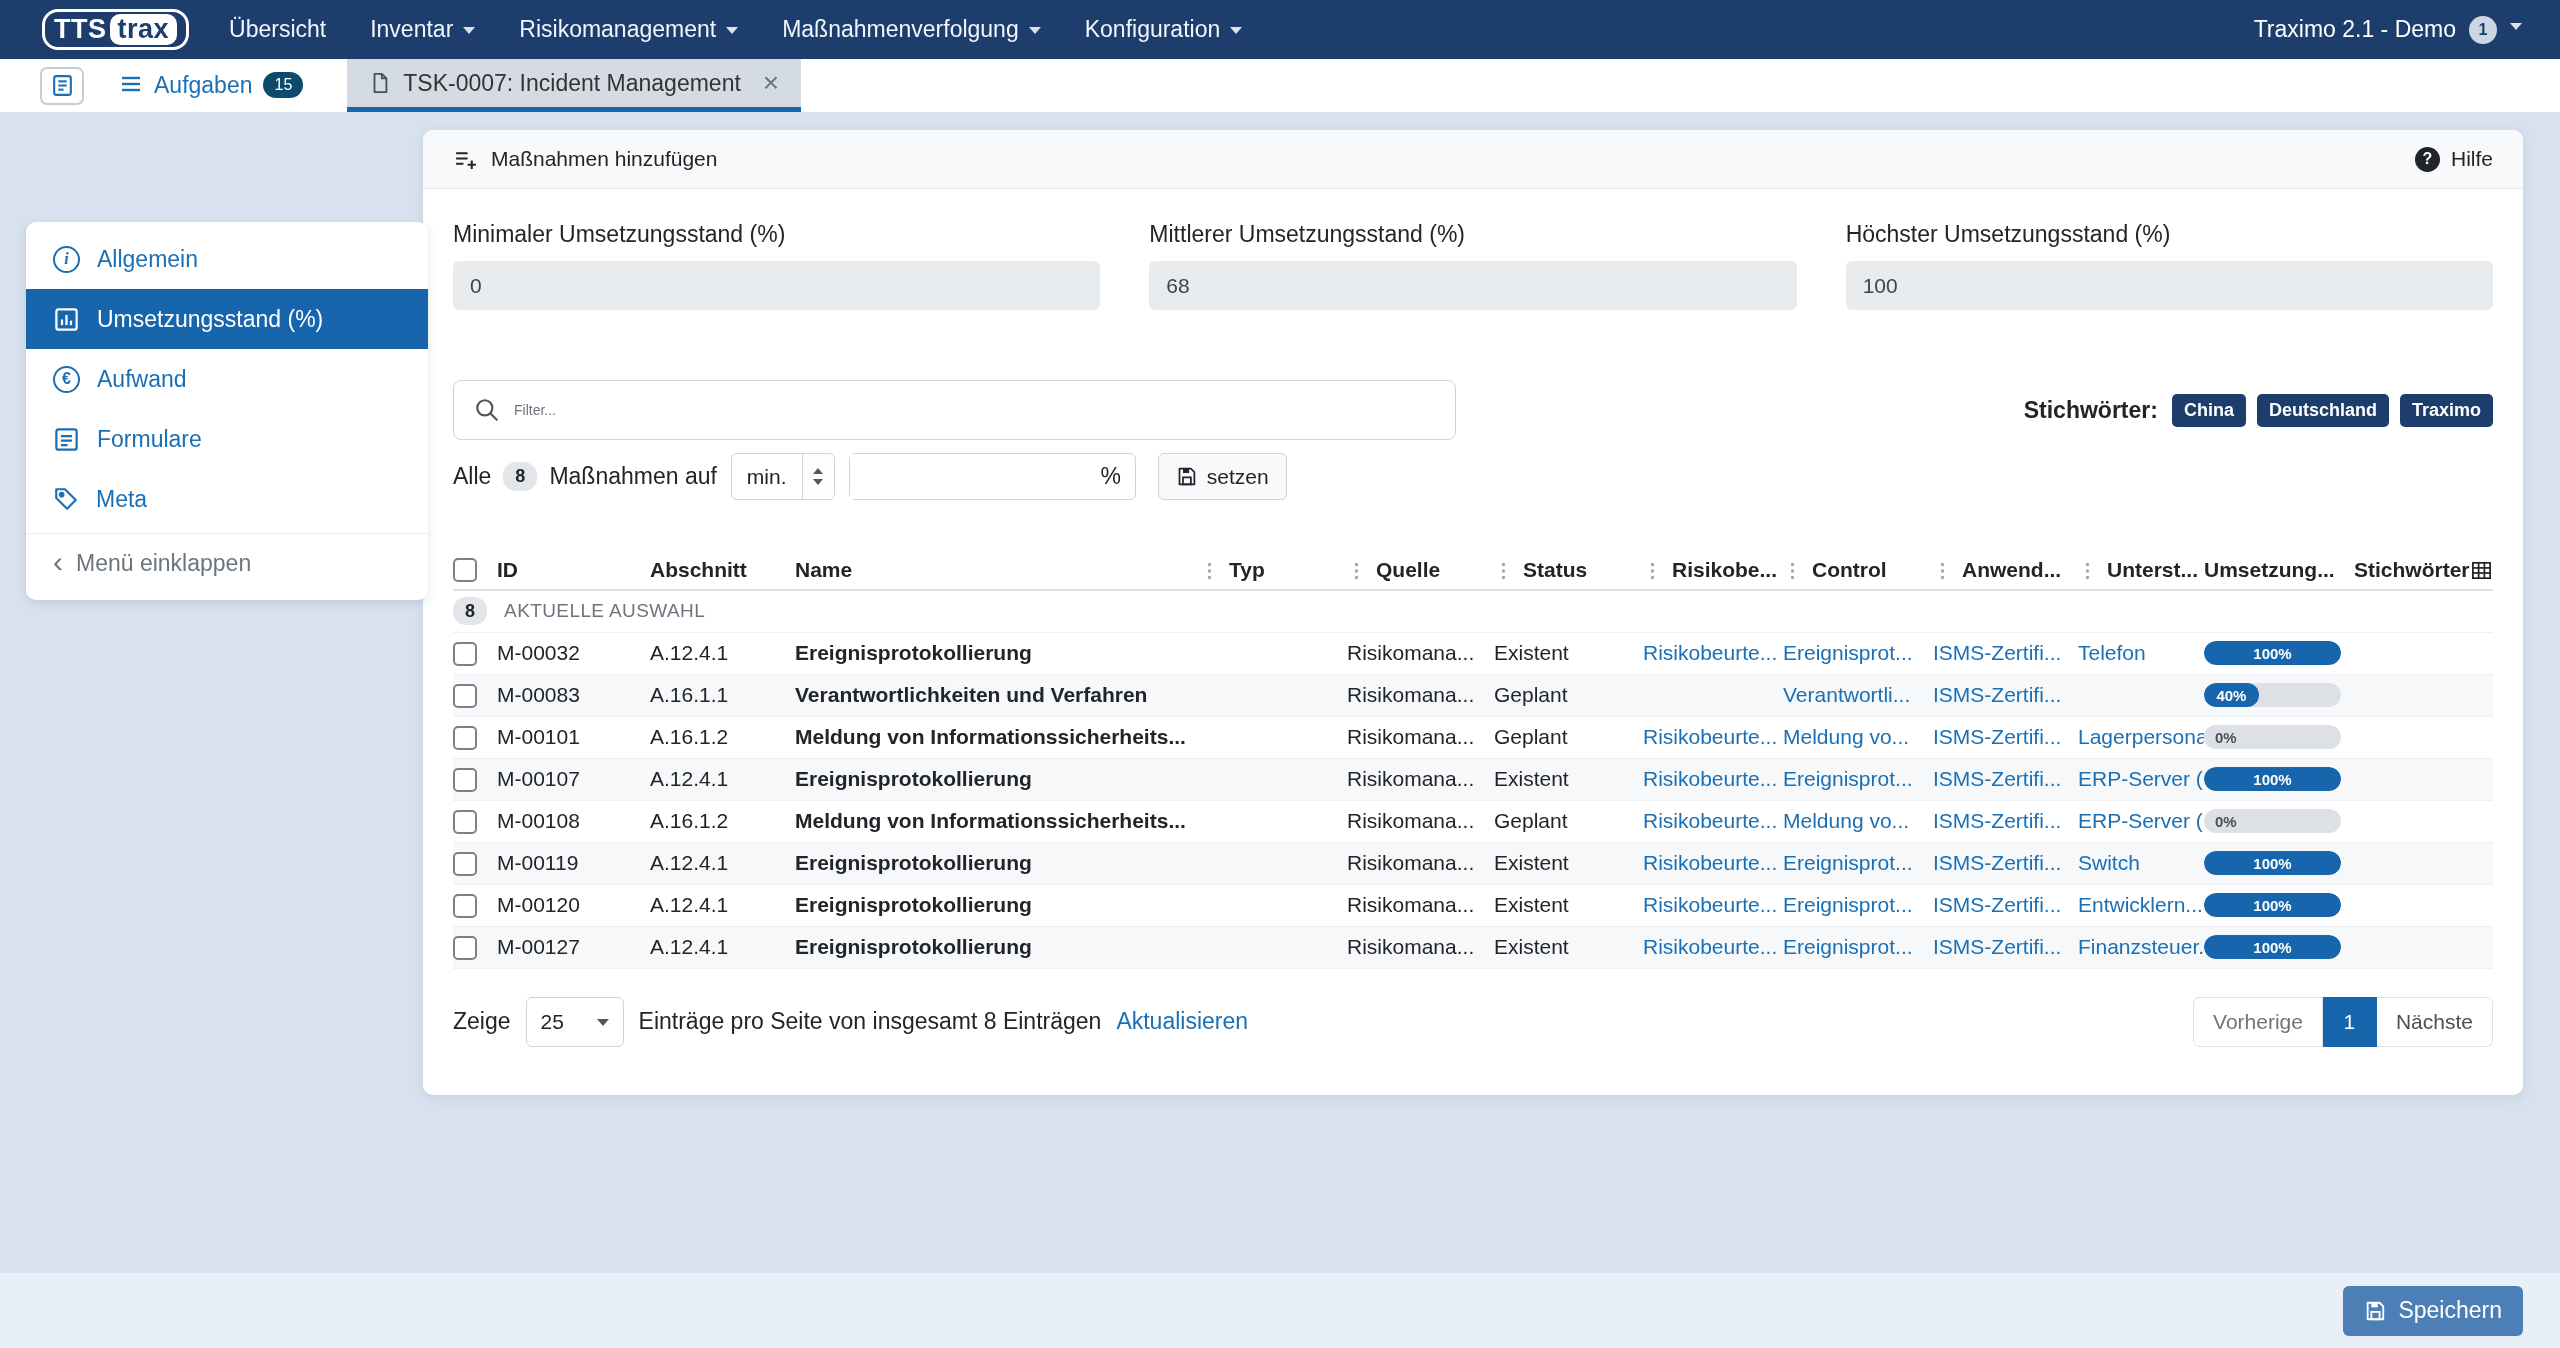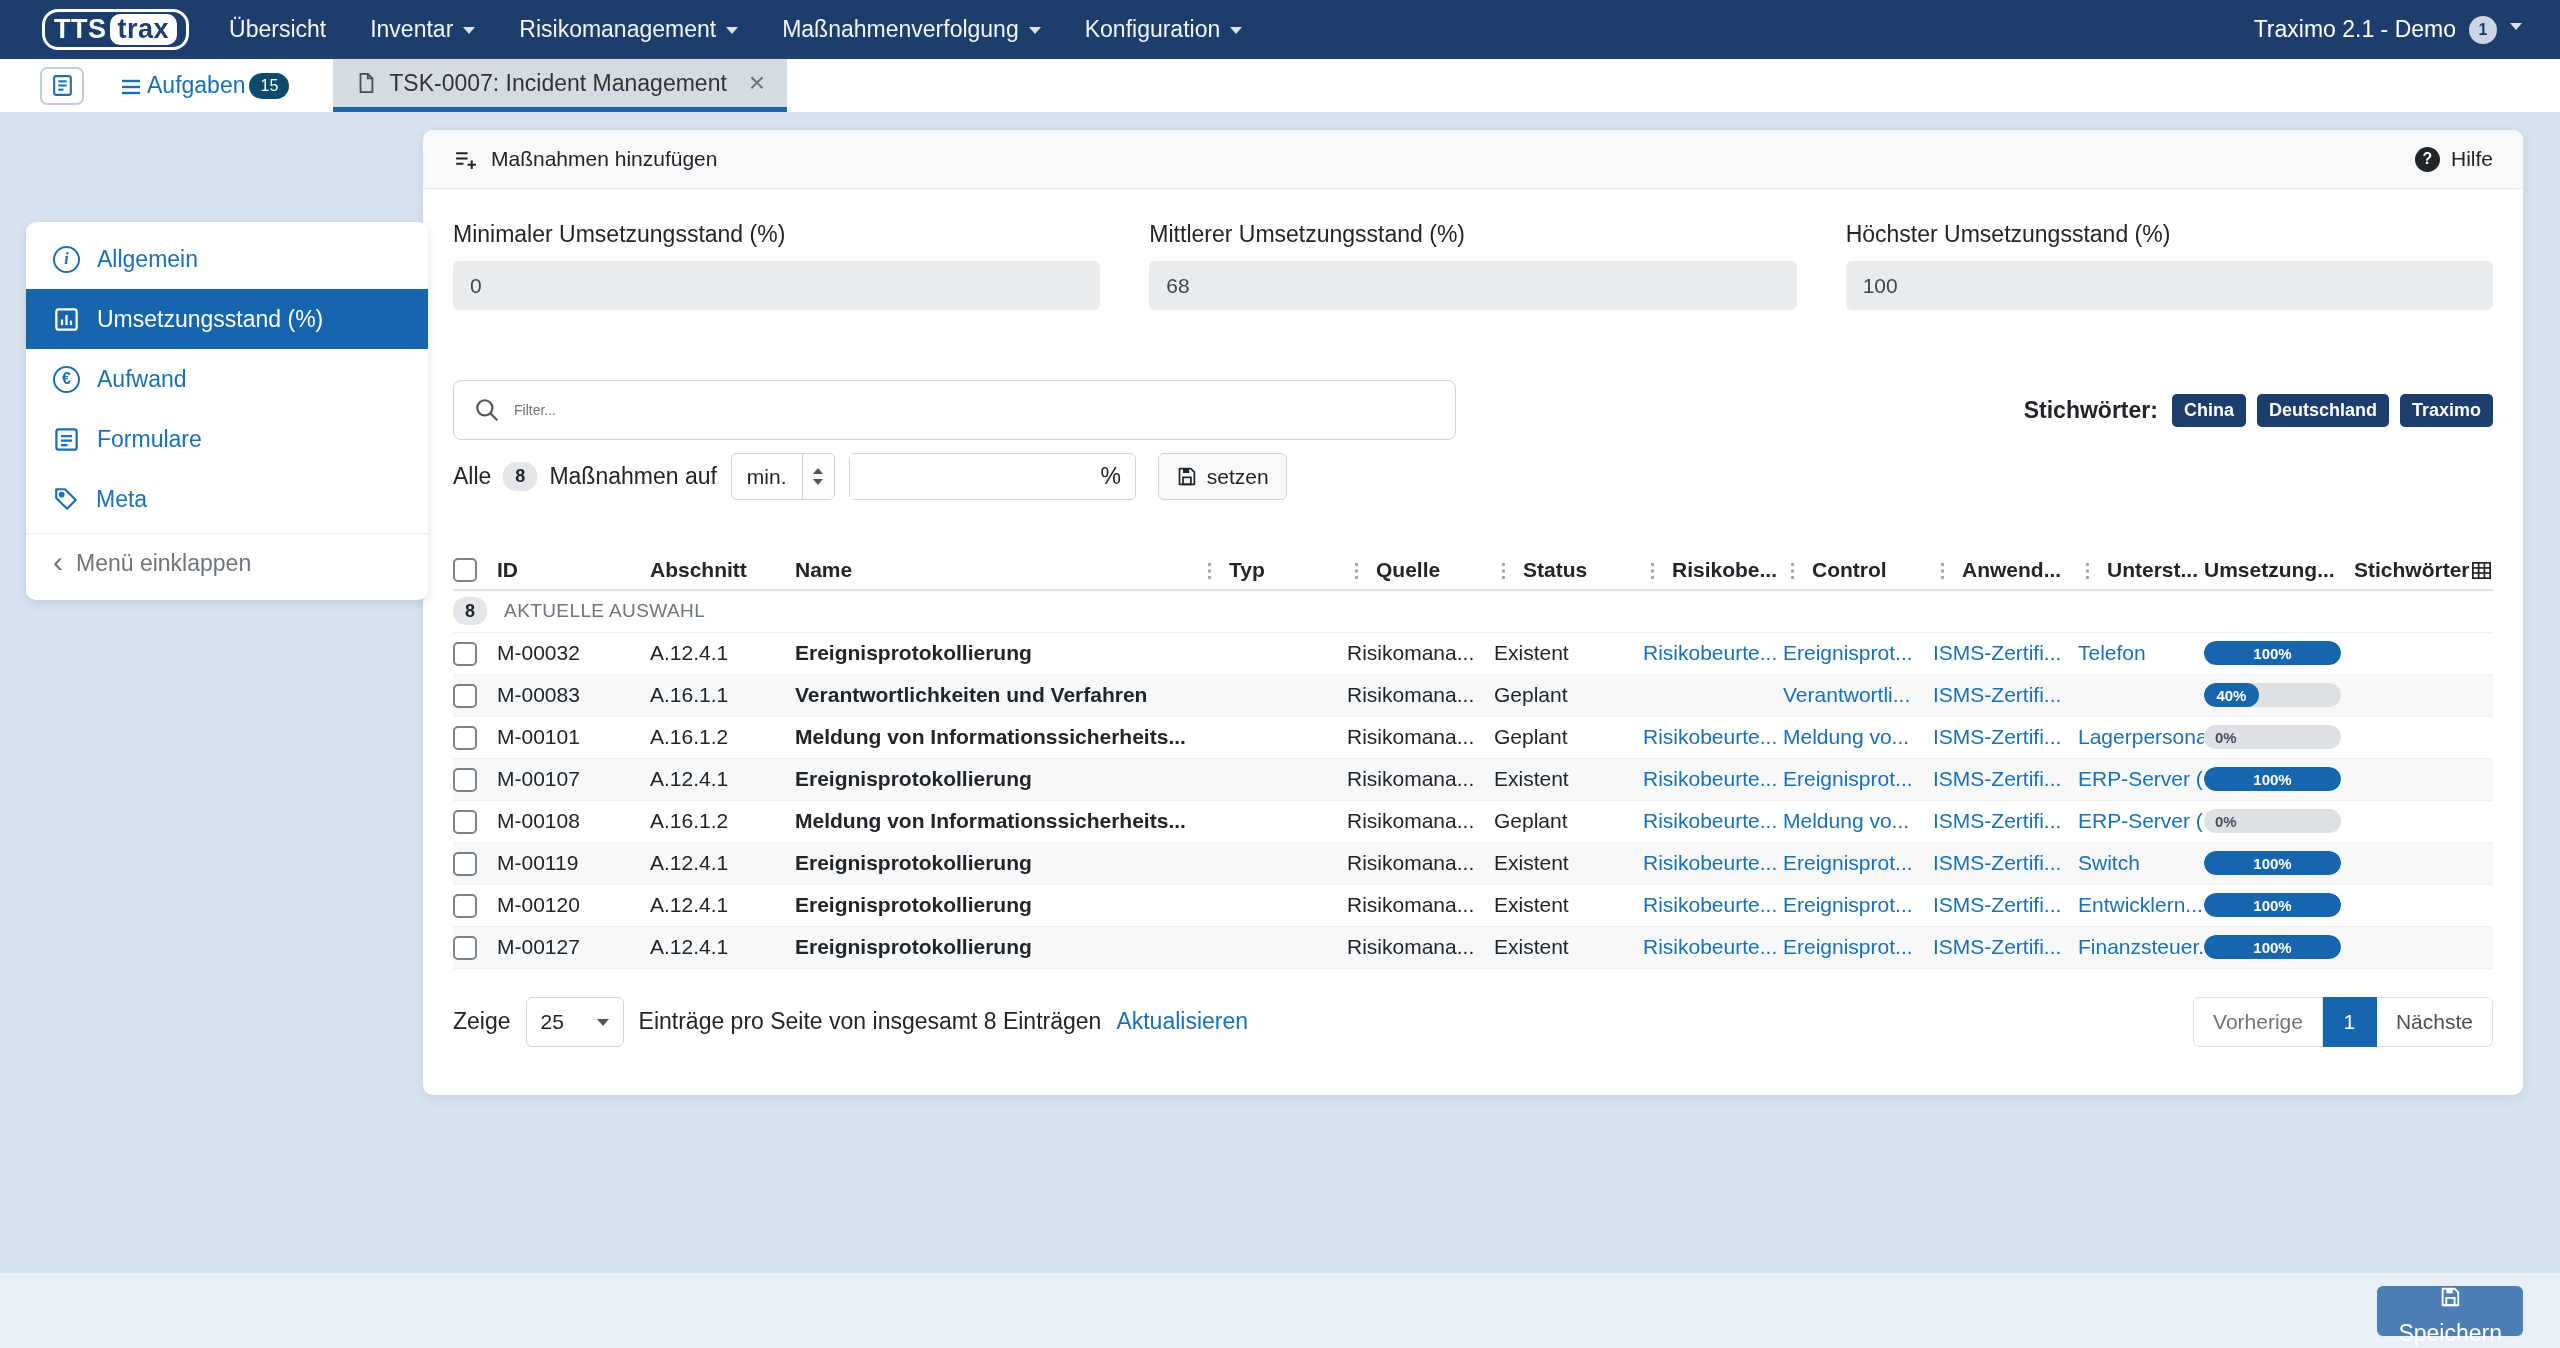--- a/index.html
+++ b/index.html
@@ -22,21 +22,21 @@
               color:#f2f6fa; cursor:pointer; }
   .caret { width:0; height:0; border:6px solid transparent; border-top:7px solid rgba(255,255,255,.85); margin-top:7px; }
   .nav-right { margin-left:auto; display:flex; align-items:flex-start; gap:13px; font-size:23px; cursor:pointer; }
   .nav-badge { background:#ccd6e2; color:#1d3d6d; min-width:28px; height:28px; border-radius:50%;
                display:flex; align-items:center; justify-content:center; font-size:16px; font-weight:bold; }
   
   .tabstrip { position:absolute; top:59px; left:0; right:0; height:53px; background:#fff;
               display:flex; align-items:center; z-index:19; }
   .toggle-btn { margin-left:40px; width:44px; height:38px; border:2px solid #c3cedd; border-radius:7px;
                 background:#fff; display:flex; align-items:center; justify-content:center; color:#1a6fb5; cursor:pointer; }
-  .tab-tasks { display:flex; align-items:flex-end; gap:4px; margin-left:35px; color:#1a6fb5;
+  .tab-tasks { display:flex; align-items:flex-start; gap:11px; margin-left:35px; color:#1a6fb5;
                font-size:23px; cursor:pointer; }
   .badge-navy { background:#0c4a6e; color:#fff; font-size:16px; font-weight:normal; border-radius:13px; padding:4px 11px; }
   .tab-active { margin-left:44px; height:53px; background:#d4dbe2; border-bottom:5px solid #1766ad;
                 display:flex; align-items:center; gap:12px; padding:0 22px; font-size:23px; color:#333; cursor:pointer; }
   .tab-close { color:#6c757d; font-size:28px; line-height:1; margin-left:10px; cursor:pointer; }
   
   .sidebar { position:absolute; left:26px; top:222px; width:402px; background:#fff; border-radius:10px;
              box-shadow:0 3px 10px rgba(30,60,100,.14); z-index:10; padding:7px 0; overflow:hidden; }
   .side-item { height:60px; display:flex; align-items:center; gap:17px; padding:0 27px;
                color:#1a6fb5; font-size:23px; cursor:pointer; }
@@ -123,21 +123,21 @@
   .page-btn { height:50px; display:flex; align-items:center; justify-content:center; padding:0 19px;
               border:1.5px solid #dee2e6; background:#fff; font-size:21px; color:#495057;
               font-family:inherit; cursor:pointer; }
   .page-btn.prev { border-radius:6px 0 0 6px; color:#6c757d; }
   .page-btn.current { background:#1766ad; border-color:#1766ad; color:#fff; min-width:54px; border-left:none; }
   .page-btn.next { border-radius:0 6px 6px 0; border-left:none; }
   
   .bottombar { position:absolute; left:0; right:0; bottom:0; height:75px; background:rgba(255,255,255,.45);
                display:flex; align-items:center; justify-content:flex-end; padding-right:37px; z-index:15; }
   .btn-save { height:50px; display:flex; align-items:center; gap:12px; background:#4c7fb5; color:#fff;
-              border:none; border-radius:6px; padding:0 21px; font-size:23px; font-family:inherit; cursor:pointer;flex-direction:column; }
+              border:none; border-radius:6px; padding:0 21px; font-size:23px; font-family:inherit; cursor:pointer; }
   svg { display:block; }
 </style>
 </head>
 <body>
 
 <div class="navbar">
   <div class="logo">
     <span>TTS</span>
       <span class="trax">trax</span>
   </div>

